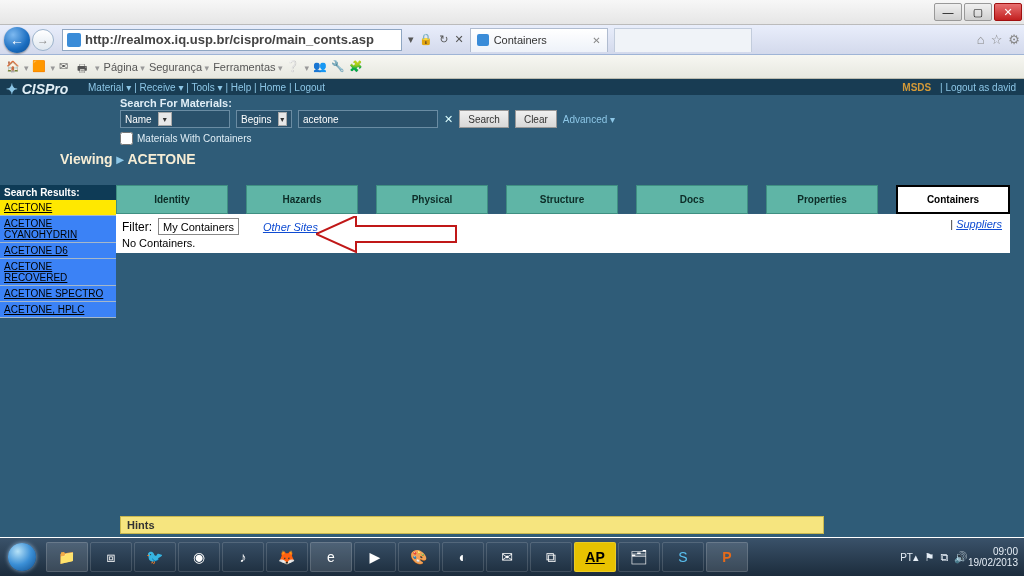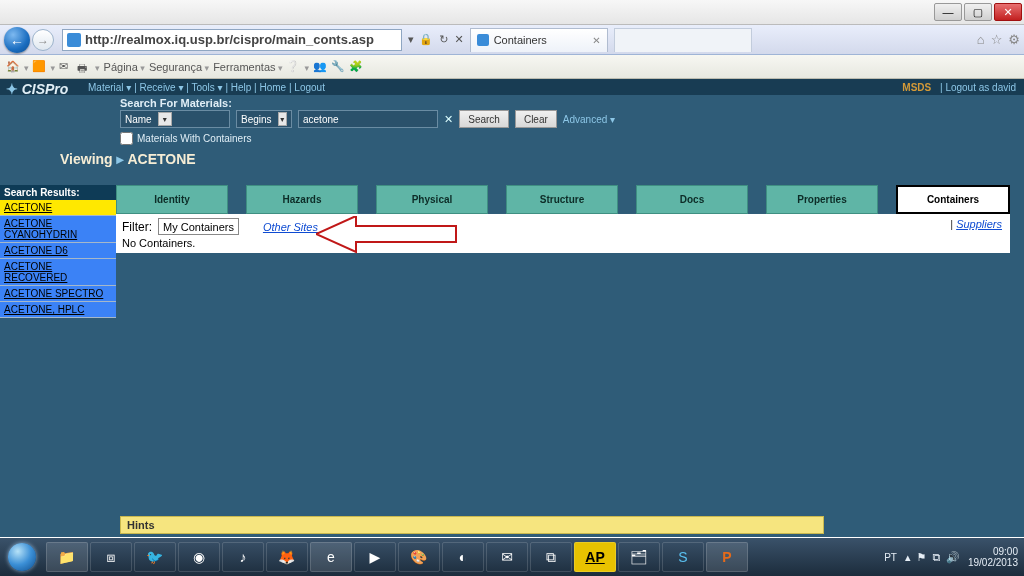--- a/index.html
+++ b/index.html
@@ -74,21 +74,21 @@
 
   .hints { position: absolute; left: 120px; right: 200px; bottom: 3px; background: #f6e57f; border: 1px solid #c9b84f; color: #333; font: bold 11px Arial; padding: 2px 6px; }
 
   
   .taskbar { position: absolute; left: 0; right: 0; bottom: 0; height: 38px; background: linear-gradient(#3a526a,#1c2c3c); display: flex; align-items: center; }
   .startbtn { width: 44px; height: 38px; display: flex; align-items: center; justify-content: center; }
   .startorb { width: 28px; height: 28px; border-radius: 50%; background: radial-gradient(circle at 35% 30%, #b6e2f8 0%, #3b8fd6 50%, #0d4c8c 100%); box-shadow: 0 0 4px rgba(180,220,255,.7); }
   .tasks { display: flex; align-items: center; gap: 2px; margin-left: 2px; }
   .task { width: 42px; height: 30px; border: 1px solid rgba(255,255,255,.15); border-radius: 2px; display: flex; align-items: center; justify-content: center; font-size: 14px; color: #fff; }
   .task.light { background: rgba(255,255,255,.12); }
-  .tray { margin-left: auto; display: flex; align-items: center; gap: 8px; color: #e6eef6; font-size: 10px; padding-right: 6px; }
+  .tray { margin-left: auto; display: flex; align-items: center; gap: 0; color: #e6eef6; font-size: 10px; padding-right: 6px; }
   .trayicons { display: flex; gap: 6px; font-size: 11px; color: #e6eef6; }
 </style>
 </head>
 <body>
 
 <div class="titlebar">
   <span class="titlebtn min">—</span>
   <span class="titlebtn max">▢</span>
   <span class="titlebtn close">✕</span>
 </div>

